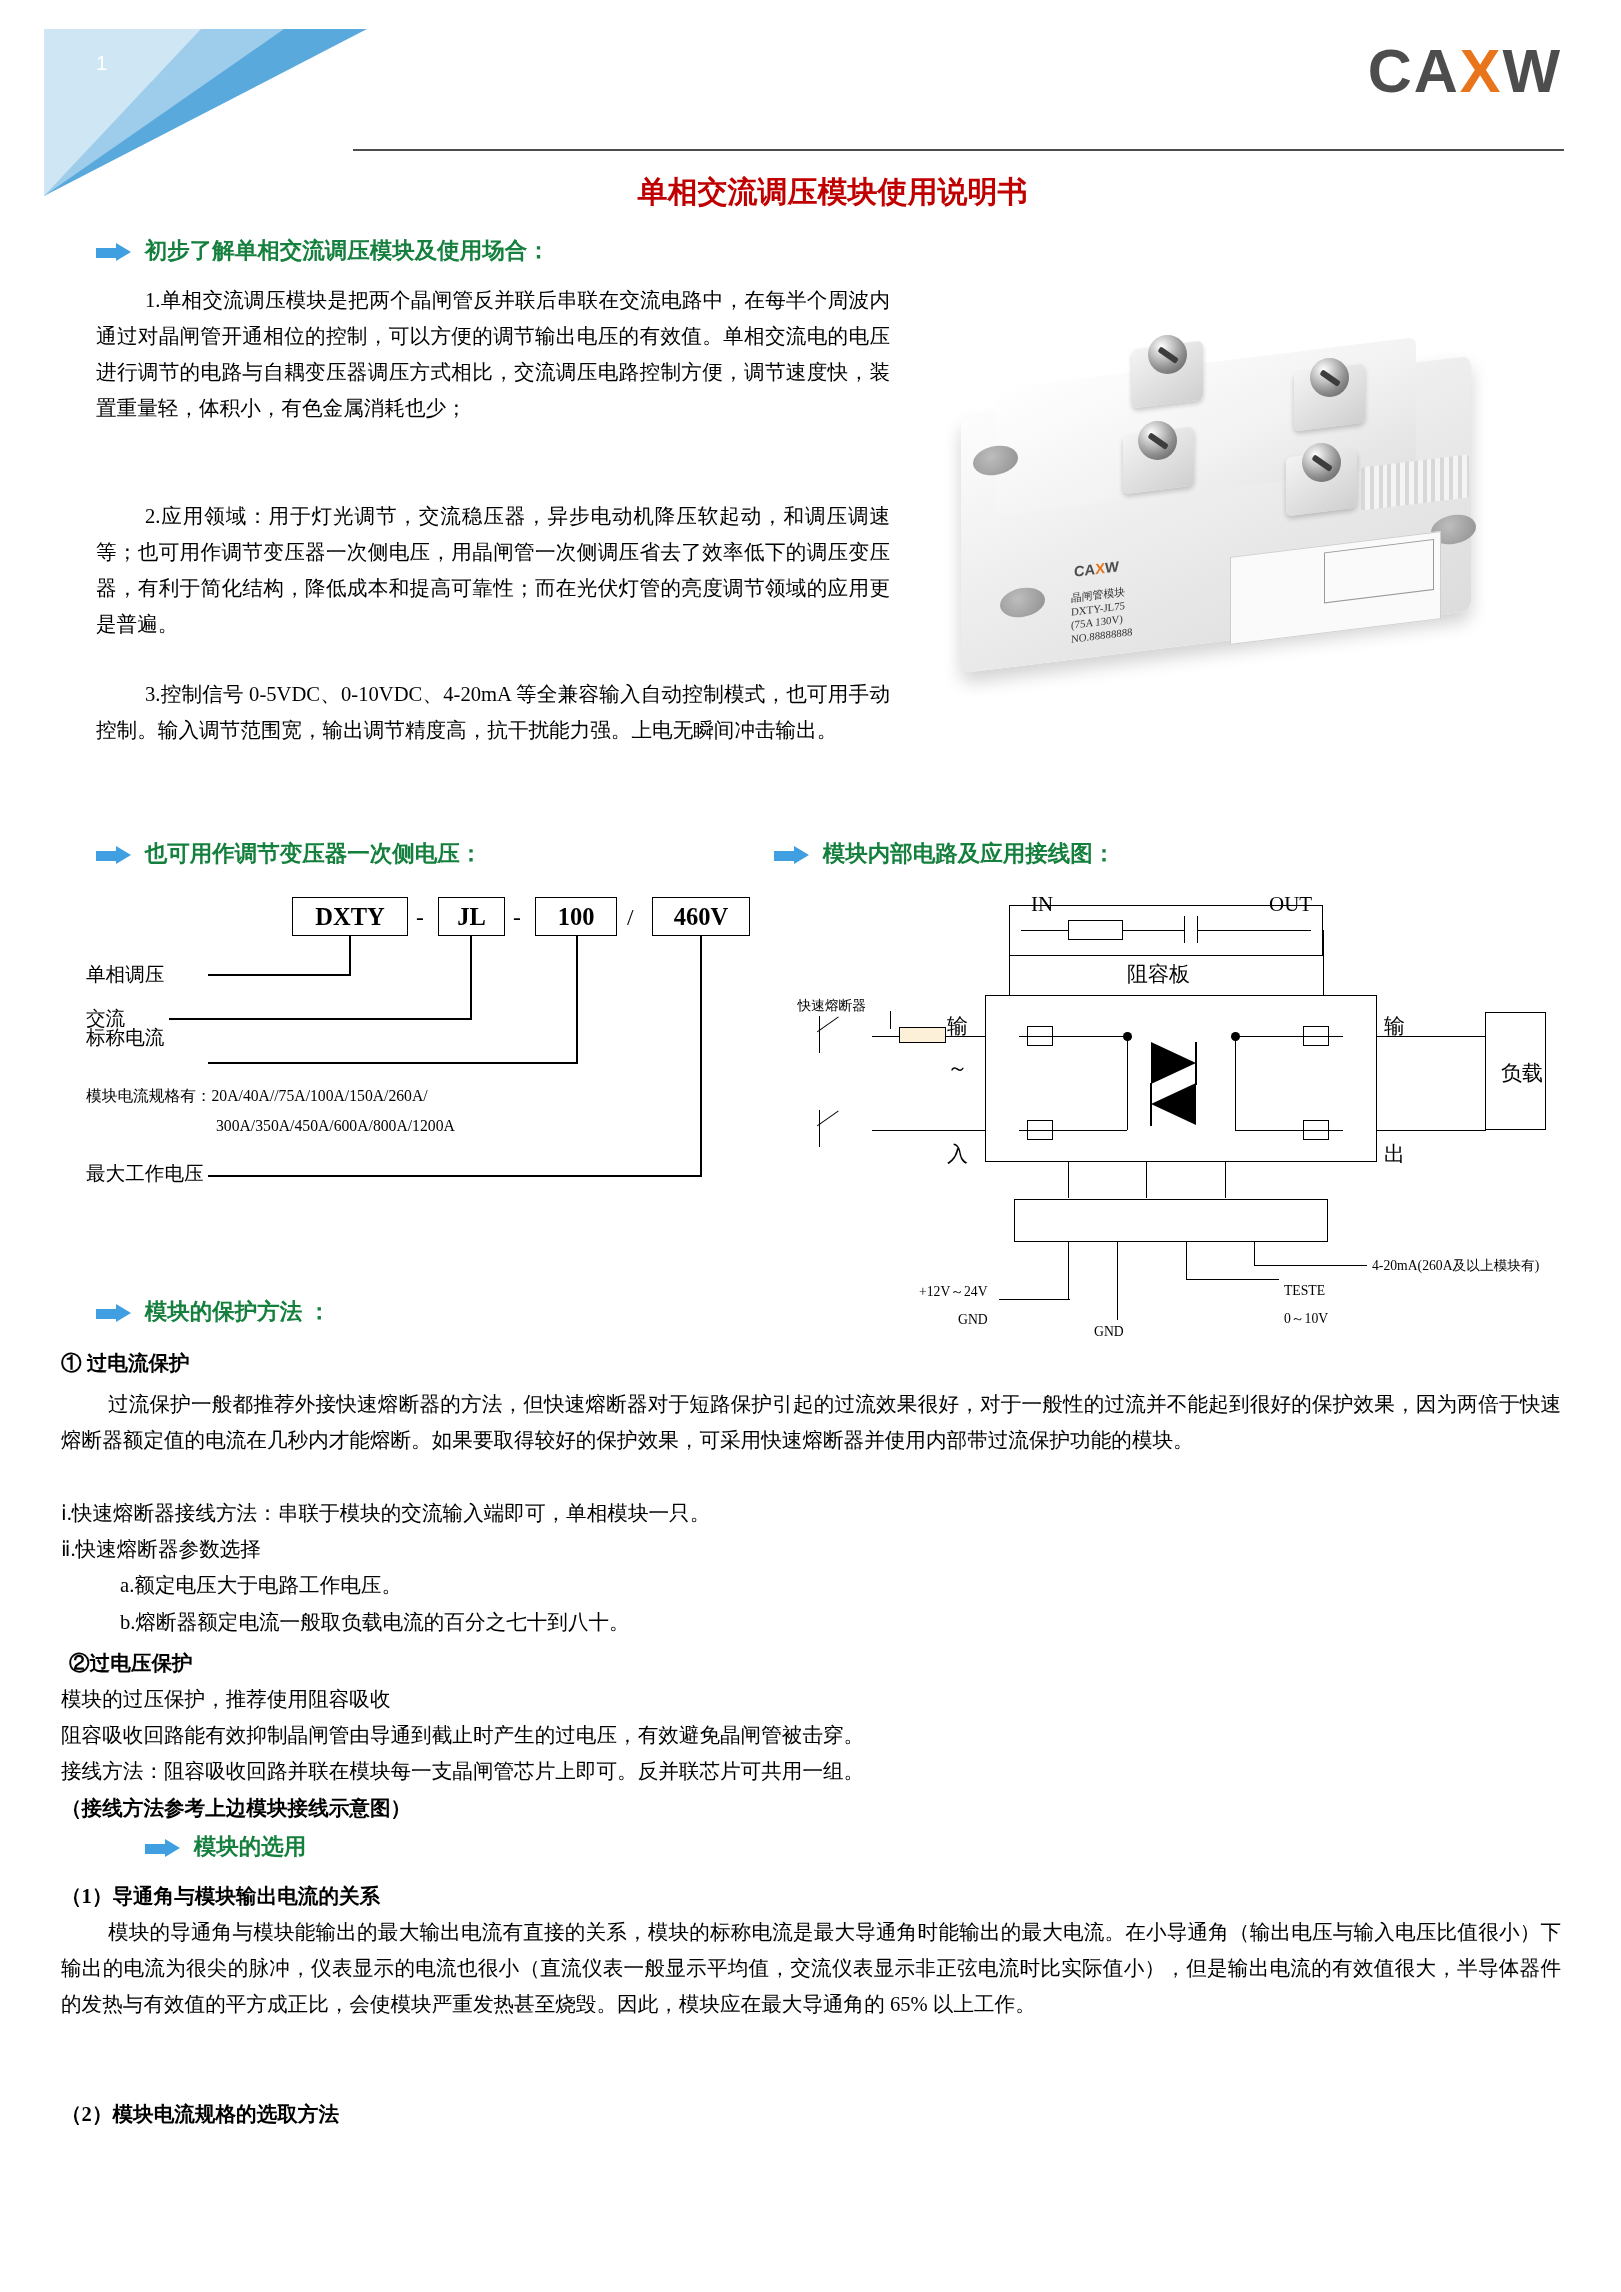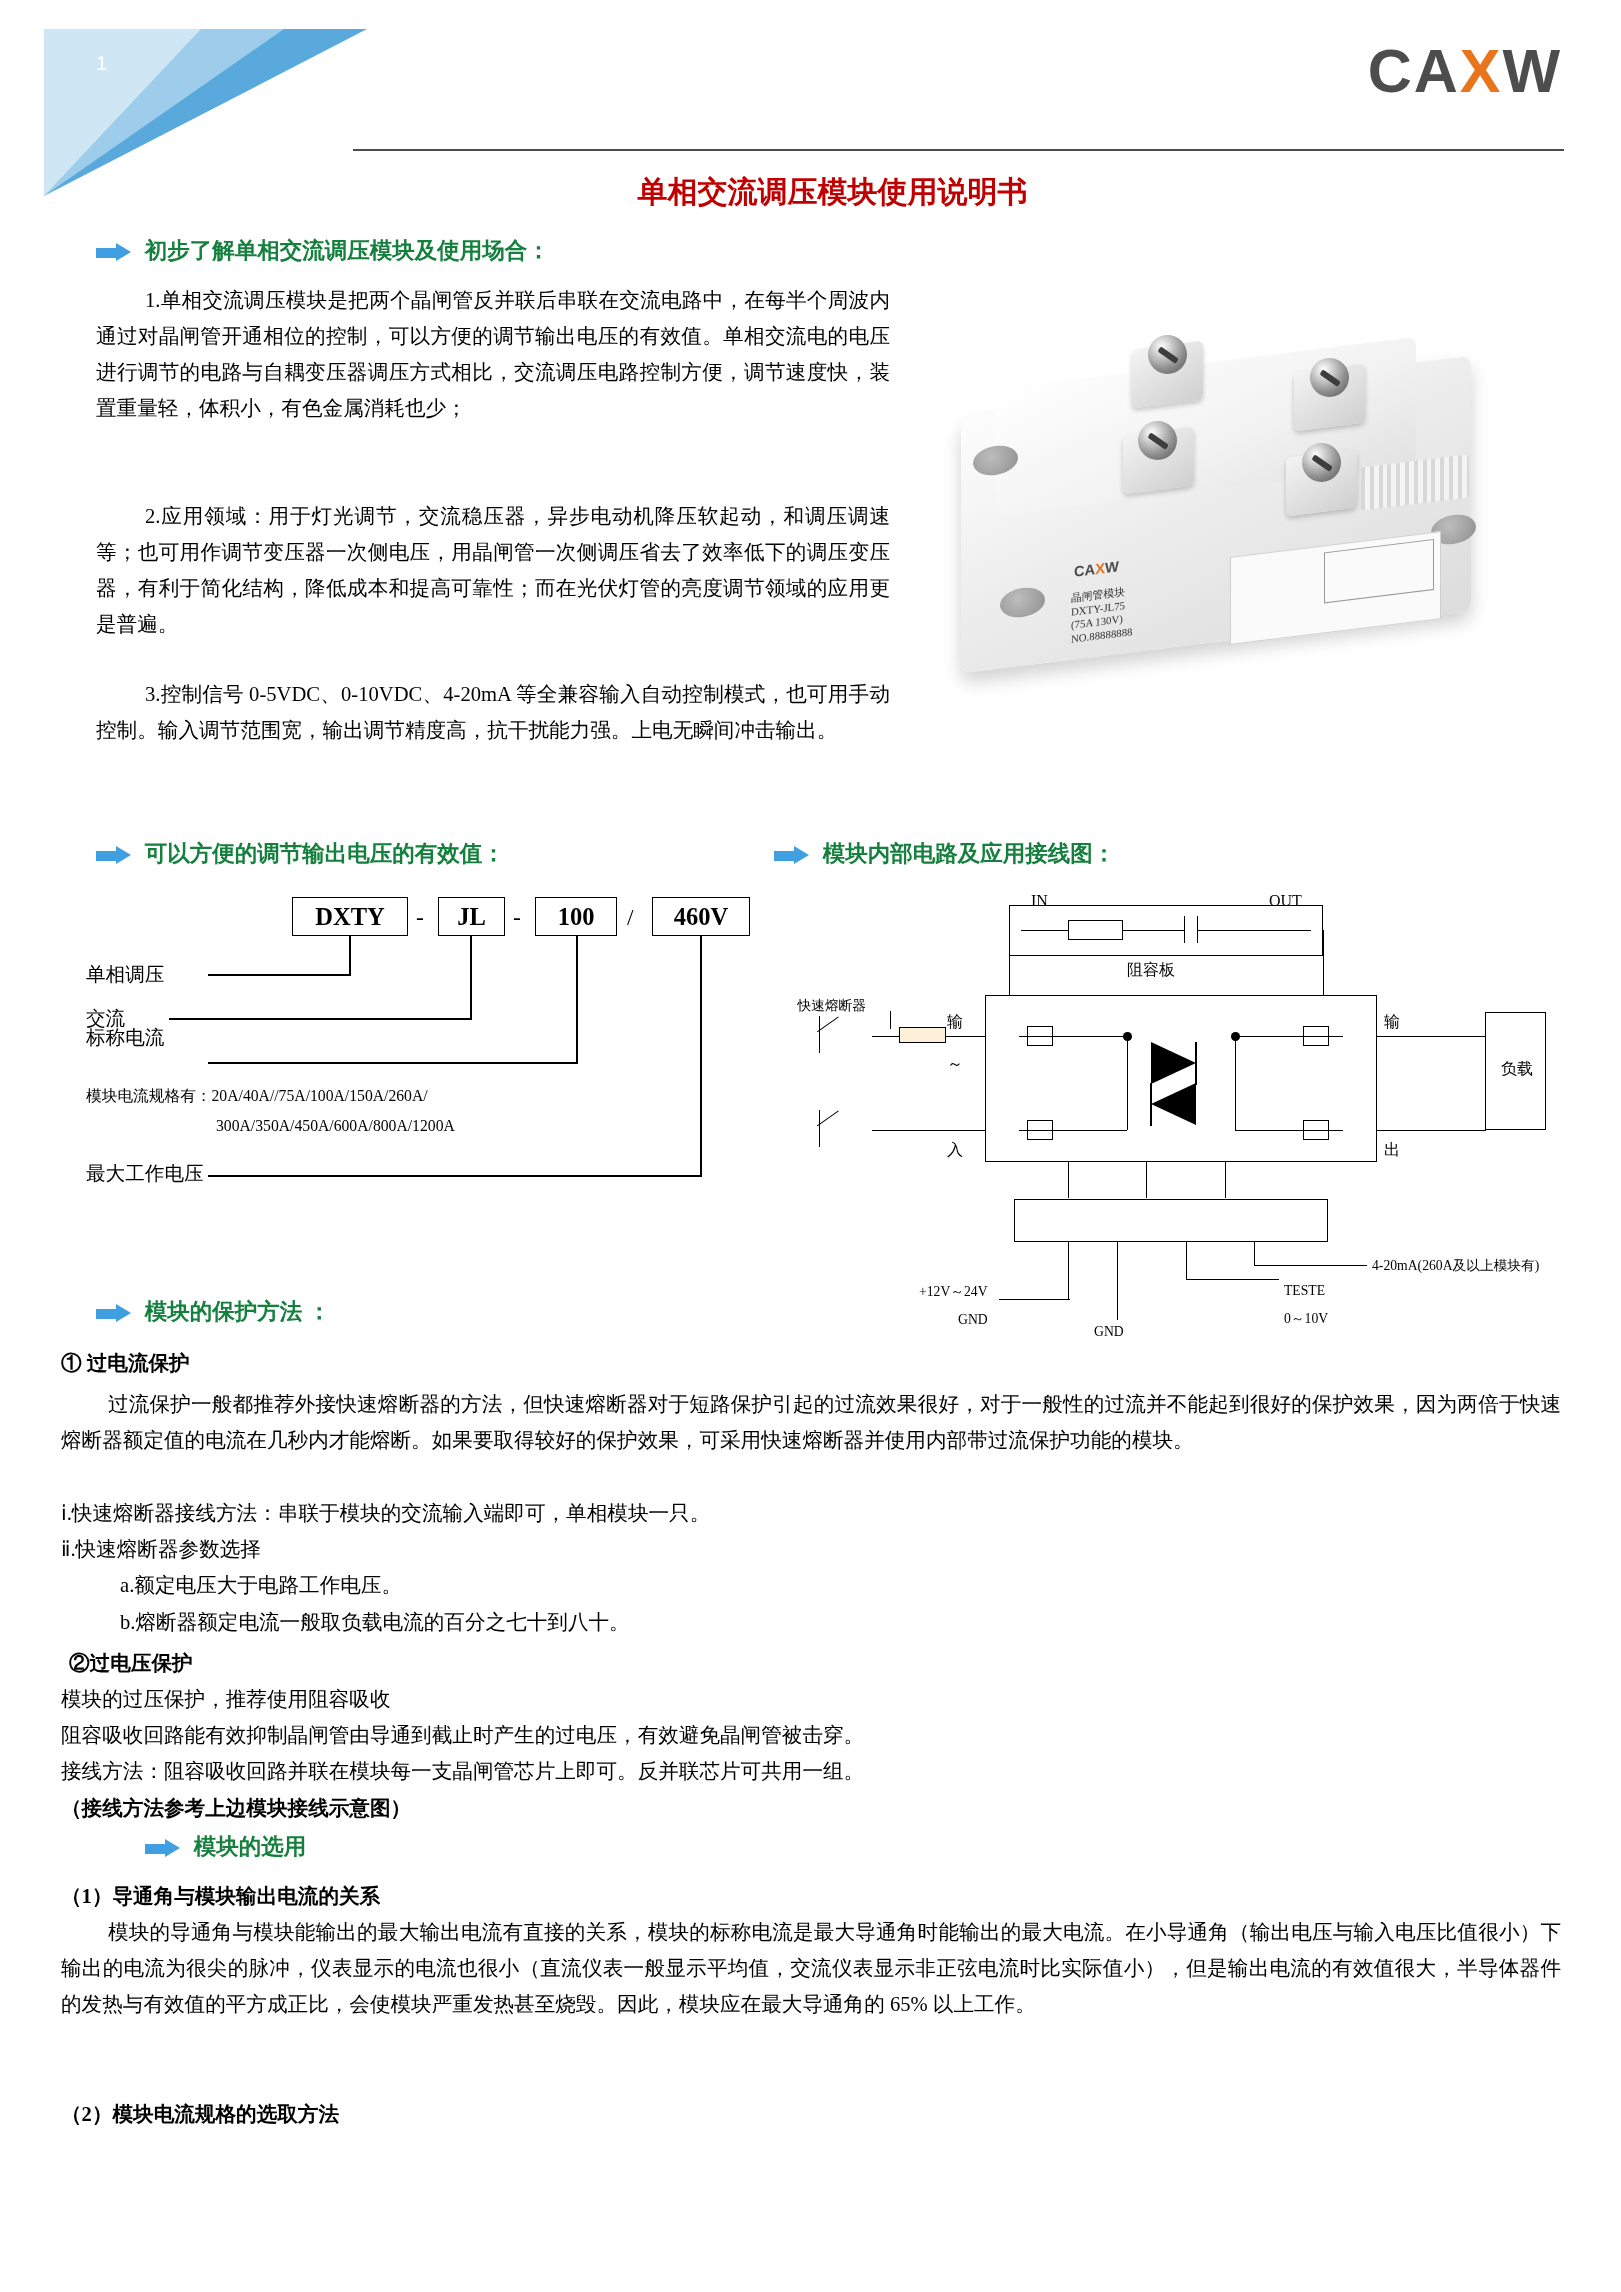--- a/index.html
+++ b/index.html
@@ -50,21 +50,21 @@
   
   .mbox{position:absolute;border:1.6px solid #000;text-align:center;font-size:24.5px;font-family:"Liberation Serif",serif;font-weight:bold;line-height:37px;height:39px;box-sizing:border-box;}
   .mline{position:absolute;background:#000;}
   .mlab{position:absolute;font-size:19.6px;white-space:nowrap;}
   .mnote{position:absolute;font-size:15.7px;white-space:nowrap;}
 
   
   .cd{position:absolute;left:774px;top:887px;width:794px;height:500px;font-size:14.7px;}
   .cd .ln{position:absolute;background:#000;}
   .cd .bx{position:absolute;border:1.4px solid #000;box-sizing:border-box;}
-  .cd .tx{position:absolute;white-space:nowrap;font-size:16px;}
+  .cd .tx{position:absolute;white-space:nowrap;font-size:21px;}
   .cd .txs{position:absolute;white-space:nowrap;font-size:13.7px;}
   .dot{position:absolute;width:8.8px;height:8.8px;border-radius:50%;background:#000;}
 </style>
 </head>
 <body>
 
 <div class="page">
 
   <div class="corner">
     <div class="tri1"></div>
@@ -111,21 +111,21 @@
     </div>
     <div class="txt">
       <div>晶闸管模块</div>
       <div>DXTY-JL75</div>
       <div>(75A 130V)</div>
       <div>NO.88888888</div>
     </div>
   </div>
 
   <div class="sec-head" style="left:96px;top:838px;">
-    <span class="arrow"></span><span>可以方便的调节输出电压的有效值：</span>
+    <span class="arrow"></span><span>也可用作调节变压器一次侧电压：</span>
   </div>
   <div class="sec-head" style="left:774px;top:838px;">
     <span class="arrow"></span><span>模块内部电路及应用接线图：</span>
   </div>
 
   <div>
     <div class="mbox" style="left:292px;top:897px;width:116px;">DXTY</div>
     <div class="mlab" style="left:416px;top:904px;font-size:23.5px;">-</div>
     <div class="mbox" style="left:438px;top:897px;width:67px;">JL</div>
     <div class="mlab" style="left:513px;top:904px;font-size:23.5px;">-</div>

